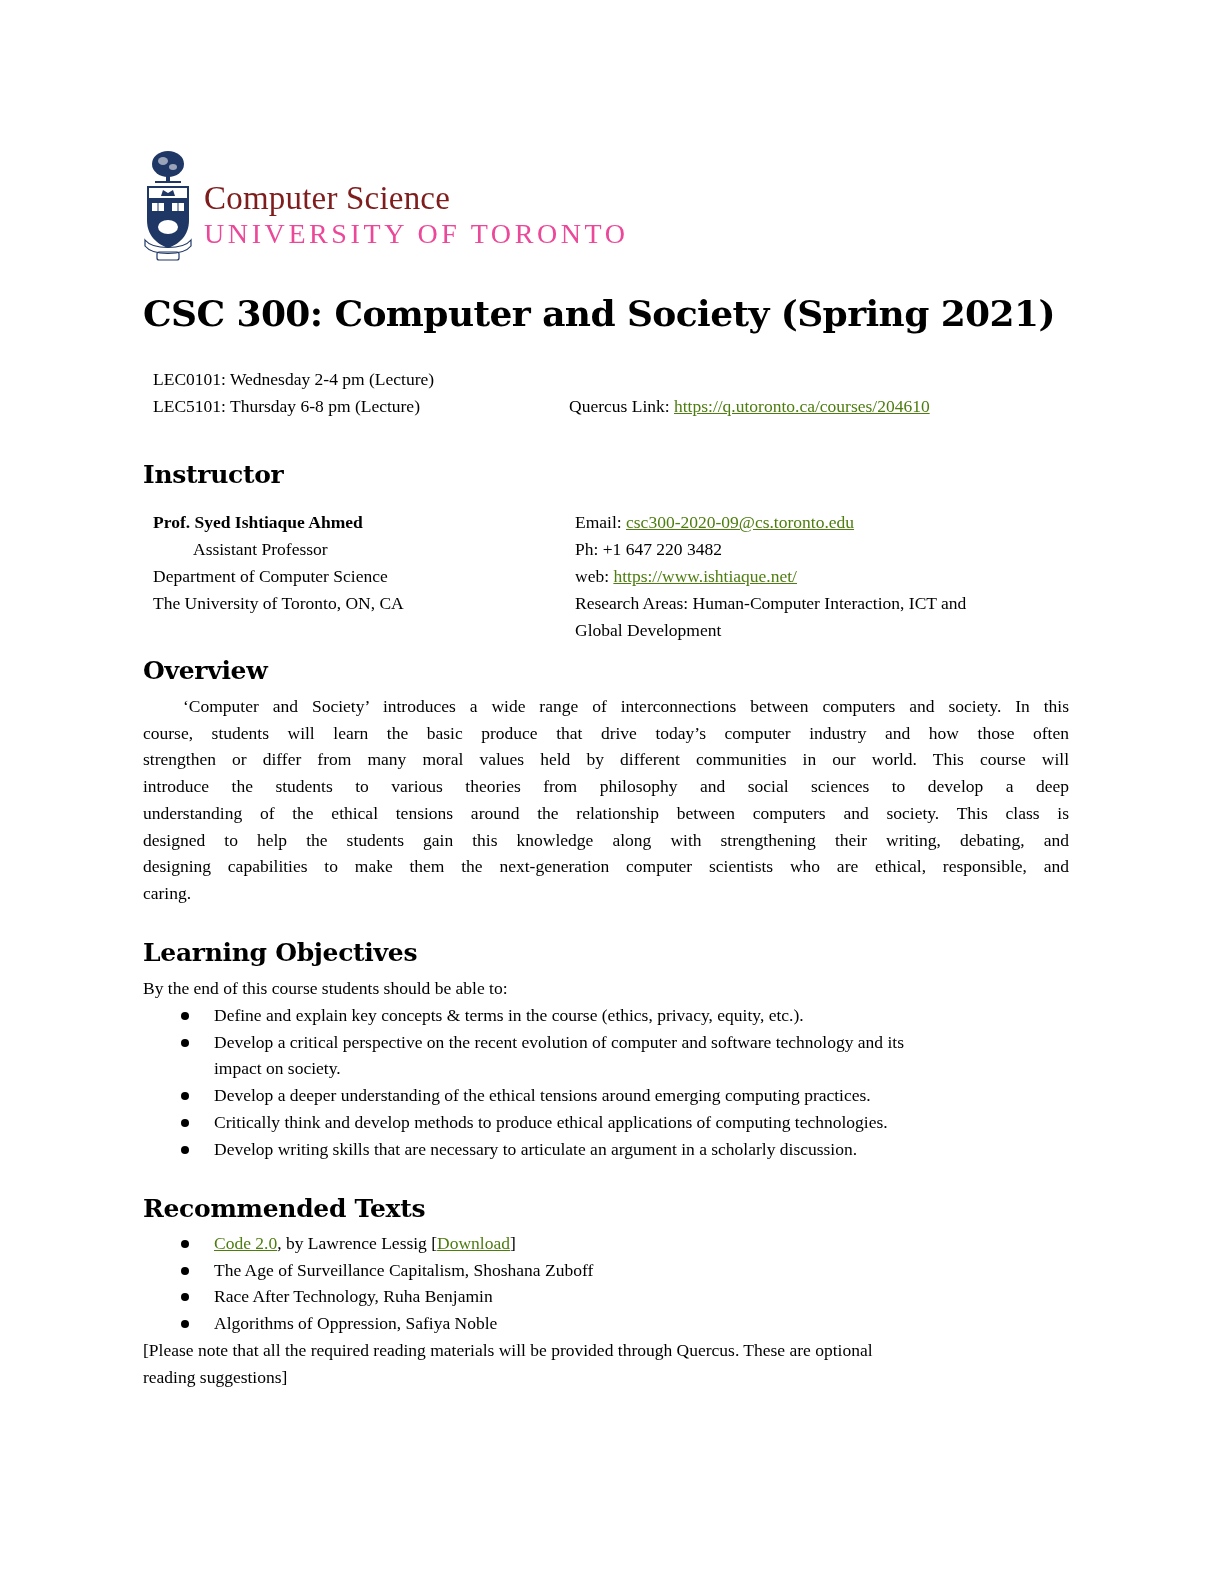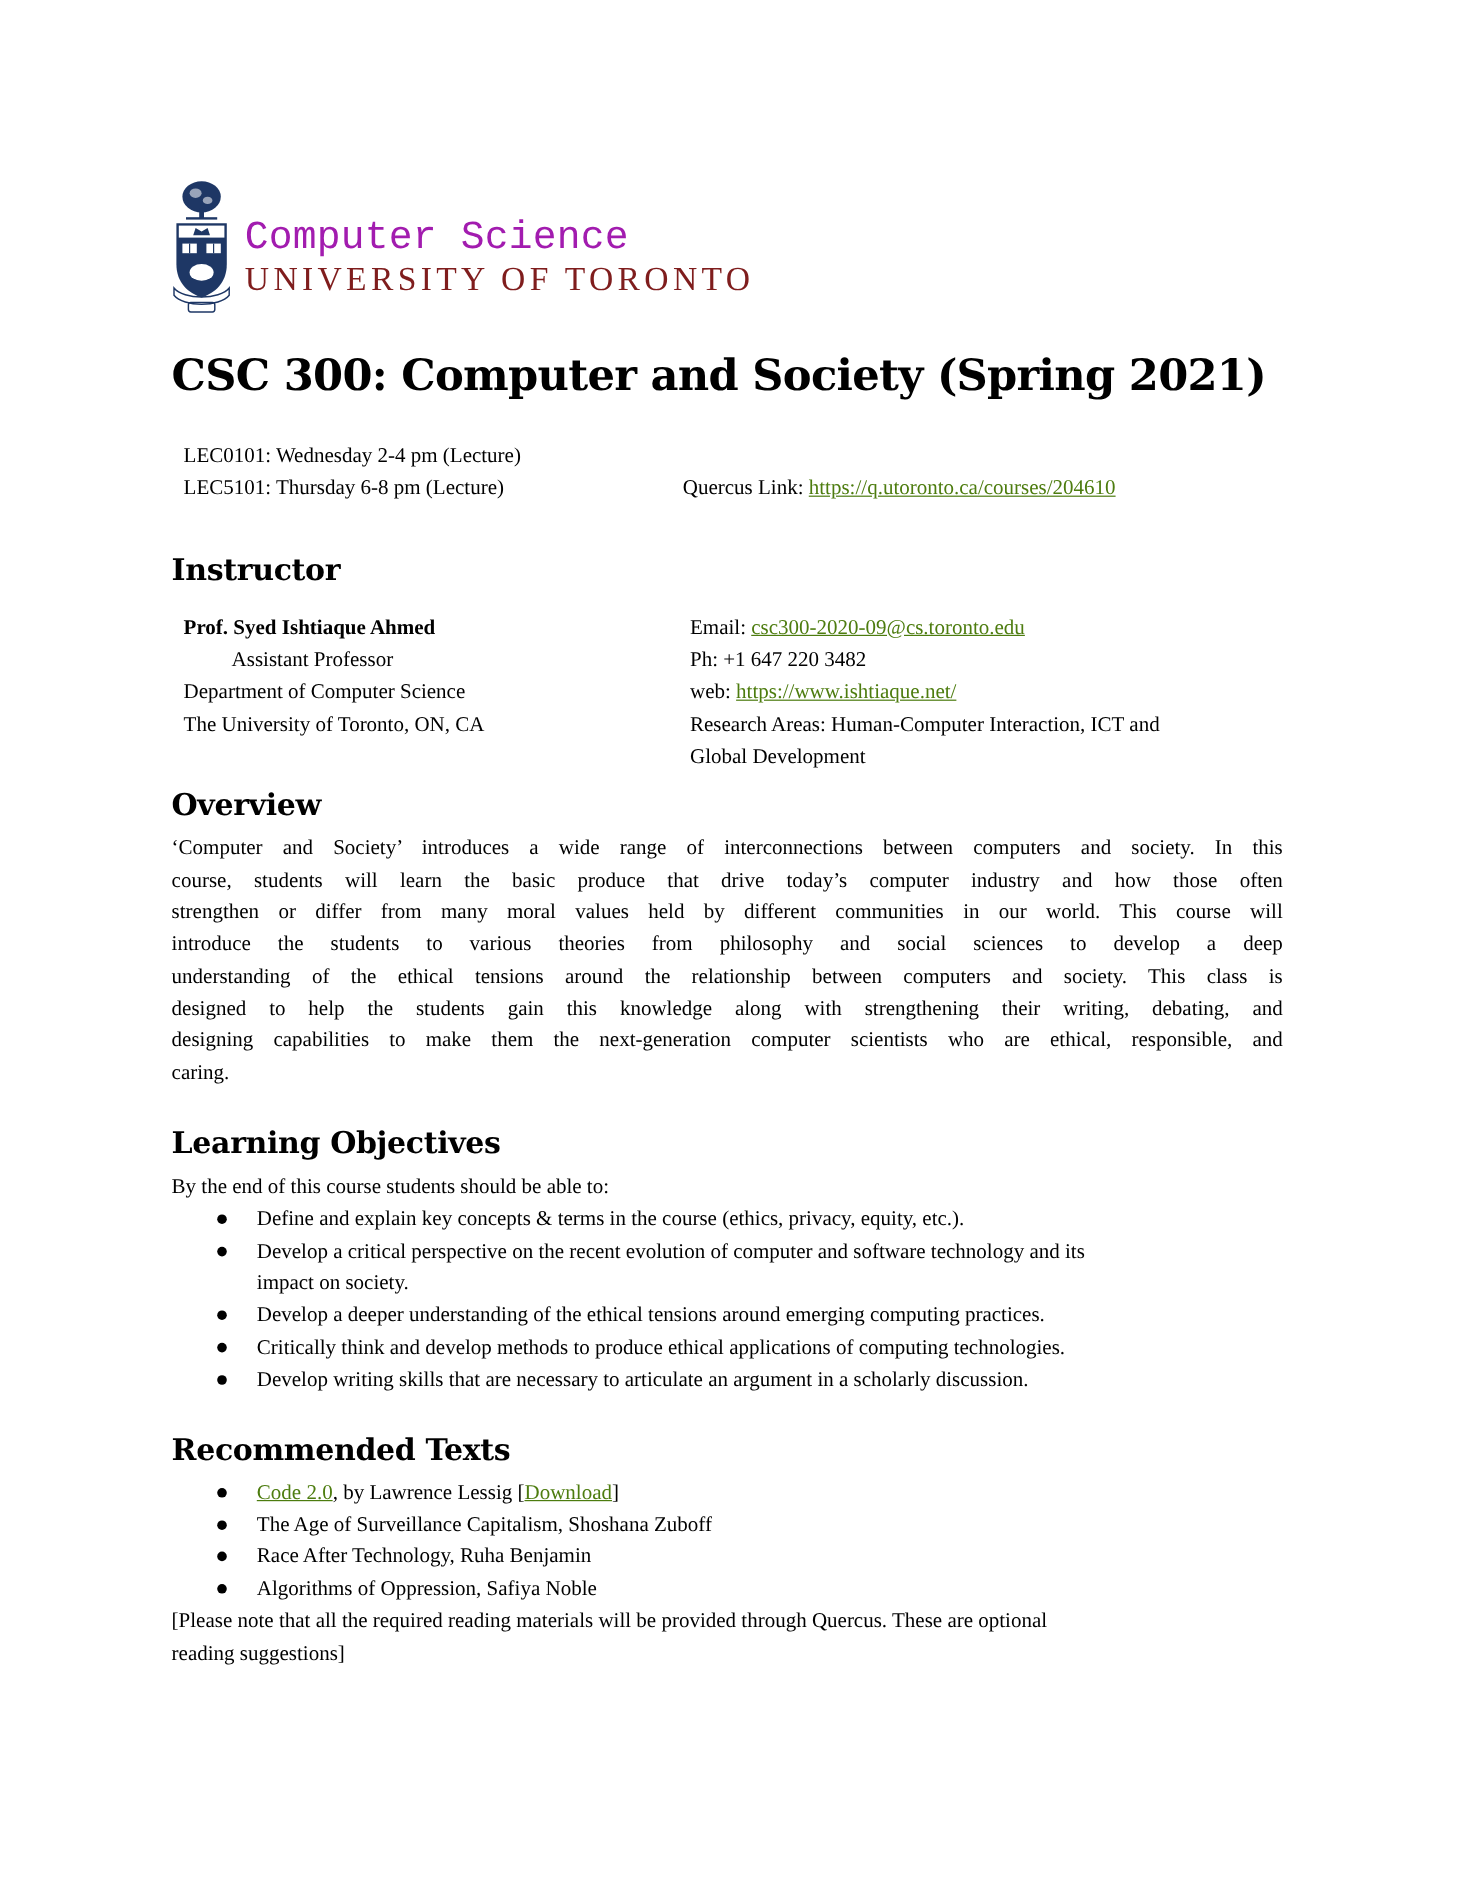--- a/index.html
+++ b/index.html
@@ -8,27 +8,27 @@
       font-family: "DejaVu Serif", "Liberation Serif", serif;
       color: #000000;
     }
     .page { position: absolute; left: 0; top: 0; width: 1224px; height: 1584px; }
 
     
     .logo { position: absolute; left: 143px; top: 148px; width: 520px; height: 116px; }
     .crest { position: absolute; left: 0; top: 0; width: 50px; height: 114px; }
     .logo-line1 {
       position: absolute; left: 61px; top: 180px; margin-top: -148px;
-      font-family: Liberation Mono, monospace;
-      font-size: 33px; color: #a21caf; letter-spacing: 0.2px; white-space: nowrap;
+      font-family: Liberation Serif, serif;
+      font-size: 33px; color: #7f1d1d; letter-spacing: 0.2px; white-space: nowrap;
     }
     .logo-line2 {
       position: absolute; left: 61px; top: 218px; margin-top: -148px;
       font-family: "Liberation Serif", "DejaVu Serif", serif;
-      font-size: 28px; color: #7f1d1d; letter-spacing: 3.6px; white-space: nowrap;
+      font-size: 28px; color: #ec4899; letter-spacing: 3.6px; white-space: nowrap;
     }
 
     .abs { position: absolute; white-space: nowrap; }
     .title {
       left: 143px; top: 292px; font-size: 36px; font-weight: bold;
       font-family: "DejaVu Serif", "Liberation Serif", serif; letter-spacing: -0.6px;
     }
     .h2 {
       font-size: 25px; font-weight: bold; letter-spacing: -0.3px;
       font-family: "DejaVu Serif", "Liberation Serif", serif;
@@ -102,21 +102,21 @@
   </div>
   <div class="abs txt" style="left:575px; top:536px;">Ph: +1 647 220 3482</div>
   <div class="abs txt" style="left:575px; top:563px;">
     <span>web: </span><a class="link">https://www.ishtiaque.net/</a>
   </div>
   <div class="abs txt" style="left:575px; top:590px;">Research Areas: Human-Computer Interaction, ICT and</div>
   <div class="abs txt" style="left:575px; top:617px;">Global Development</div>
 
   <div class="abs h2" style="left:143px; top:656px;">Overview</div>
   <div class="para" style="top:693px;">
-    <div style="text-align-last: justify;">‘Computer and Society’ introduces a wide range of interconnections between computers and society. In this</div>
+    <div style="text-align-last: justify; margin-left: 40px;">‘Computer and Society’ introduces a wide range of interconnections between computers and society. In this</div>
     <div style="text-align-last: justify;">course, students will learn the basic produce that drive today’s computer industry and how those often</div>
     <div style="text-align-last: justify;">strengthen or differ from many moral values held by different communities in our world. This course will</div>
     <div style="text-align-last: justify;">introduce the students to various theories from philosophy and social sciences to develop a deep</div>
     <div style="text-align-last: justify;">understanding of the ethical tensions around the relationship between computers and society. This class is</div>
     <div style="text-align-last: justify;">designed to help the students gain this knowledge along with strengthening their writing, debating, and</div>
     <div style="text-align-last: justify;">designing capabilities to make them the next-generation computer scientists who are ethical, responsible, and</div>
     <div class="last">caring.</div>
   </div>
 
   <div class="abs h2" style="left:143px; top:938px;">Learning Objectives</div>

